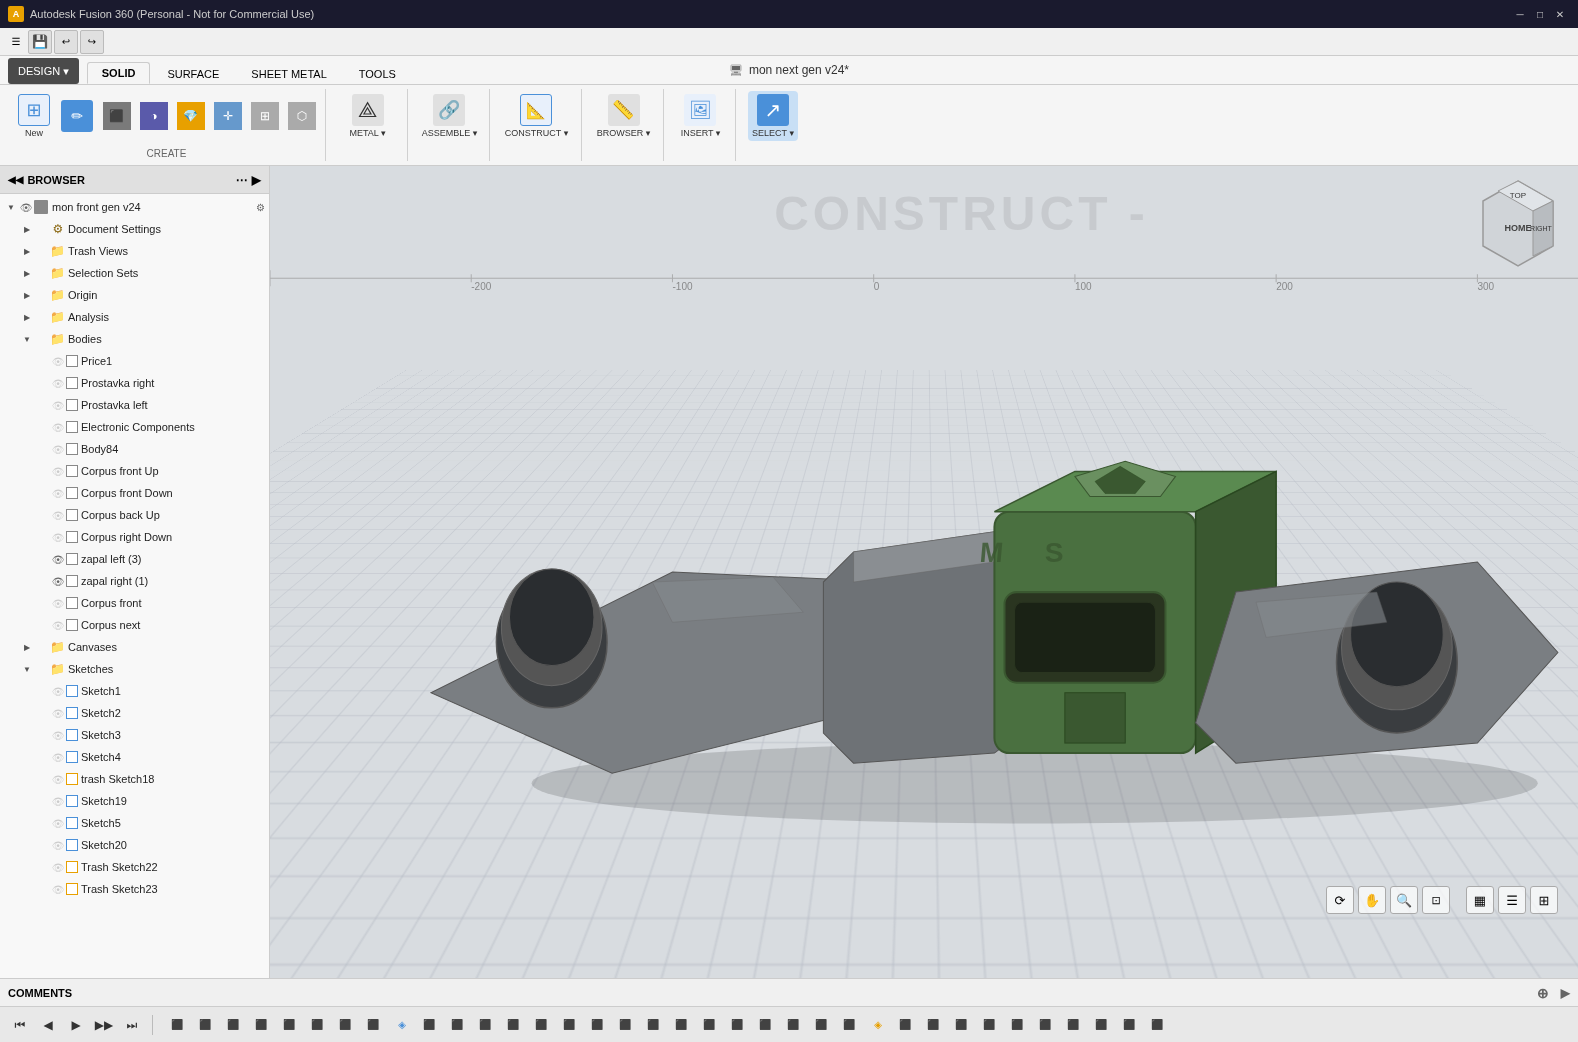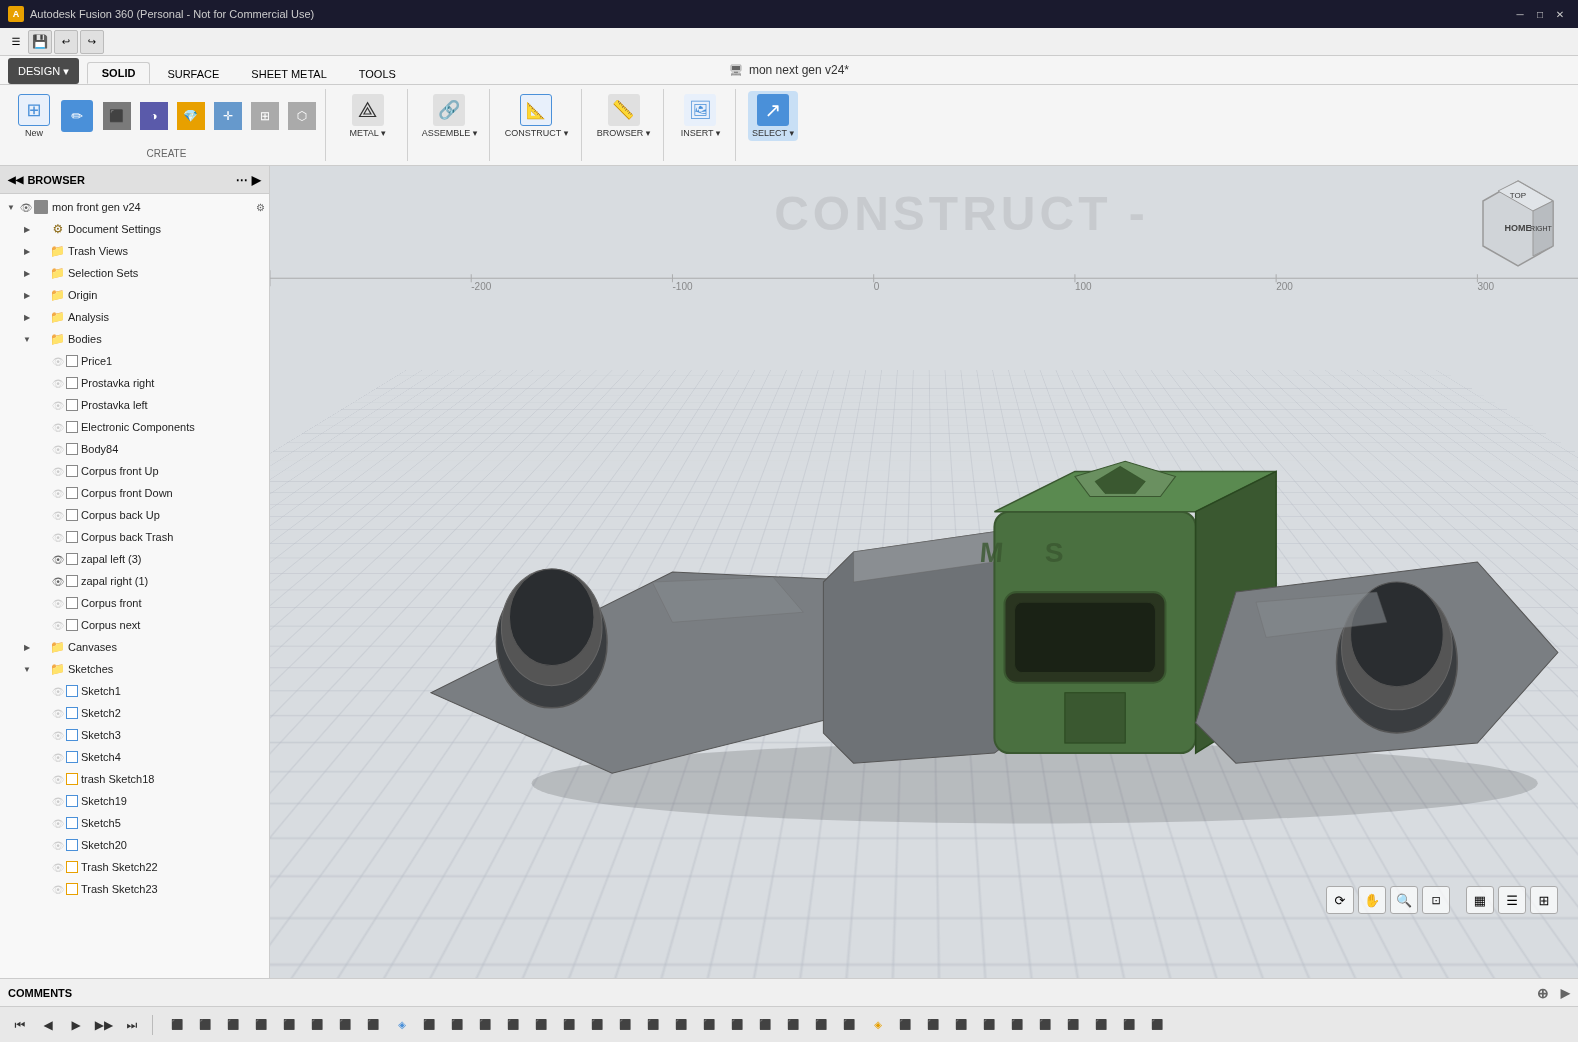--- a/index.html
+++ b/index.html
@@ -623,21 +623,21 @@
         <div class="body-icon"></div>
         <span class="tree-label">Corpus back Up</span>
       </div>
 
       <div class="tree-item">
         <div class="tree-indent"></div>
           <div class="tree-indent"></div>
         <div class="tree-arrow" style="visibility:hidden;">▶</div>
         <div class="tree-eye" style="opacity:0.3;">👁</div>
         <div class="body-icon"></div>
-        <span class="tree-label">Corpus back Trash</span>
+        <span class="tree-label">Corpus right Down</span>
       </div>
 
       <div class="tree-item">
         <div class="tree-indent"></div>
           <div class="tree-indent"></div>
         <div class="tree-arrow" style="visibility:hidden;">▶</div>
         <div class="tree-eye">👁</div>
         <div class="body-icon"></div>
         <span class="tree-label">zapal left (3)</span>
       </div>

